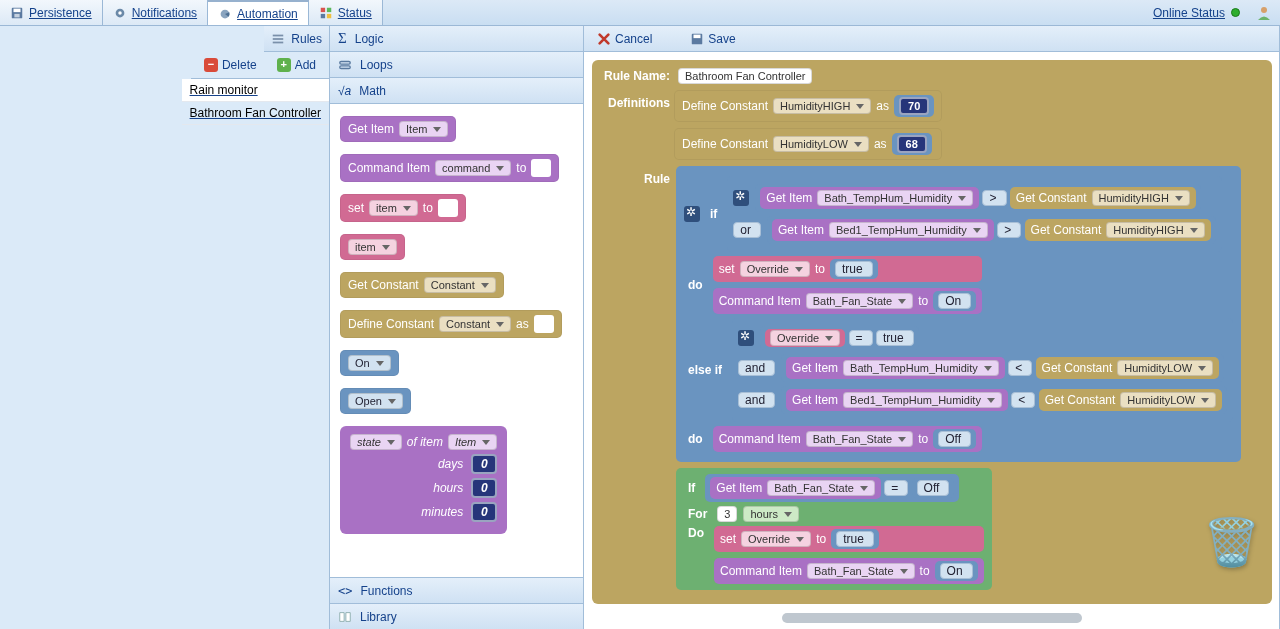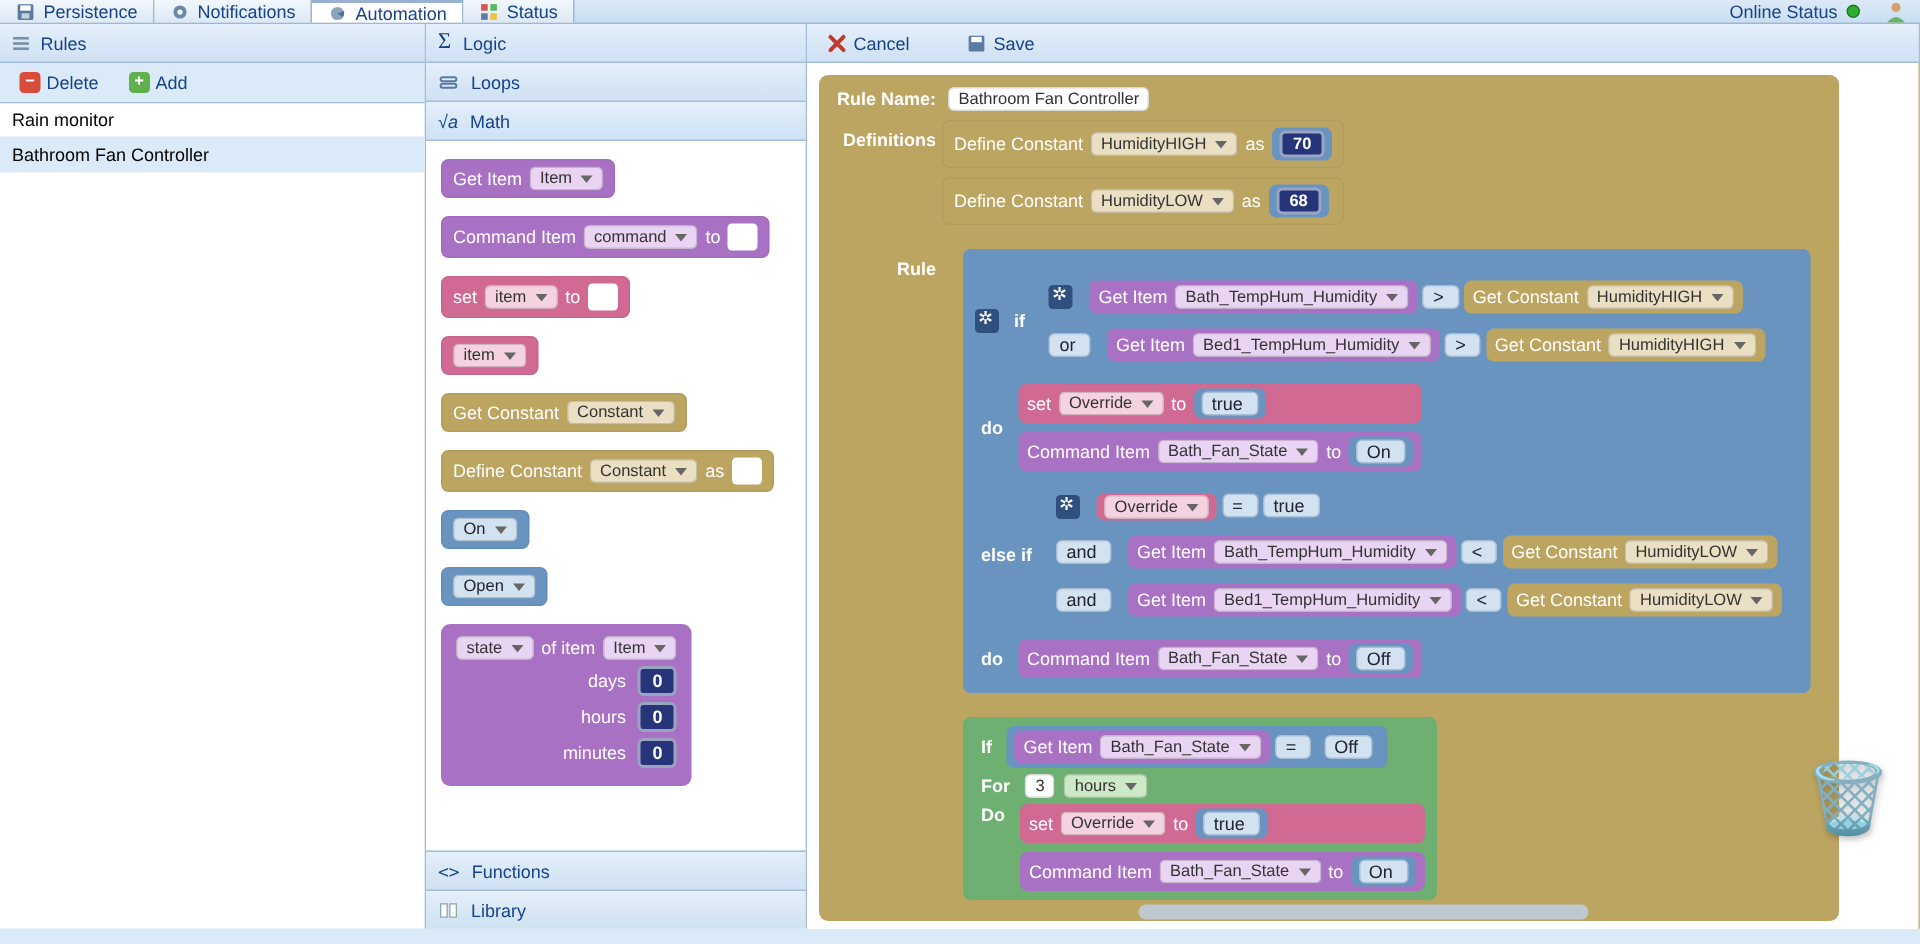--- a/index.html
+++ b/index.html
@@ -1,53 +1,53 @@
 <!DOCTYPE html>
 <html><head>
 <meta charset="utf-8">
 <style>
   * { box-sizing: border-box; margin:0; padding:0; }
   html, body { width:1280px; height:629px; font-family: Tahoma, Arial, sans-serif; font-size:12px; background:#dbeaf8; overflow:hidden; color:#15428b;}
   .toolbar {
-    height:16px; background:linear-gradient(#dce9f6,#c9def2);
-    border-bottom:1px solid #9bb8d6; display:flex; align-items:stretch;
+    height:26px; background:linear-gradient(#dce9f6,#c9def2);
+    border-bottom:1px solid #9bb8d6; display:flex; align-items:stretch;text-decoration:underline;
   }
   .tab {
     display:flex; align-items:center; gap:5px; padding:0 10px;
     border-right:1px solid #9bb8d6; background:linear-gradient(#f2f7fc,#dce9f6);
     cursor:pointer;
   }
   .tab.active { background:#fff; border-top:2px solid #97b1ce; }
   .spacer { flex:1; }
   .status { display:flex; align-items:center; gap:6px; padding:0 8px; }
   .dot { width:9px; height:9px; border-radius:50%; background:#2eae2e; border:1px solid #1a7a1a;}
   .user-icon { width:16px; height:16px; }
 
   .main { display:flex; height:calc(629px - 26px); }
 
   .col { border-right:1px solid #a1bdd9; display:flex; flex-direction:column; background:#dbeaf8; }
-  .col-left { width:284px; }
+  .col-left { width:330px;align-items:flex-end; }
   .col-mid  { width:254px; }
   .col-right{ flex:1; }
 
   .panel-h {
     height:26px; background:linear-gradient(#e4effa,#cfe1f3);
     border-bottom:1px solid #a1bdd9; display:flex; align-items:center;
     padding:0 7px; gap:6px; color:#15428b;
   }
   .btnrow { padding:3px 6px; display:flex; gap:6px; border-bottom:1px solid #a1bdd9; background:#dbeaf8;}
   .btn {
     display:inline-flex; align-items:center; gap:4px;
     padding:2px 6px; border:1px solid transparent; border-radius:3px;
     cursor:pointer;
   }
   .mini-icon { width:14px; height:14px; border-radius:3px; display:inline-block; }
   .mini-red  { background:#d94b3a; color:#fff; font-weight:bold; text-align:center; line-height:13px; font-size:11px;}
   .mini-green{ background:#5fb14d; color:#fff; font-weight:bold; text-align:center; line-height:13px; font-size:11px;}
-  .rules-list { flex:0 0 auto; background:#fff; }
+  .rules-list { flex:0 0 auto; background:#fff;text-decoration:underline; }
   .rule-item { padding:4px 8px; border-bottom:1px solid #e4e8ee; cursor:pointer; color:#000;}
   .rule-item.sel { background:#dbeaf8; }
   .left-fill { flex:1; background:#fff; }
   .left-bottom .row { height:26px; border-top:1px solid #a1bdd9; display:flex; align-items:center; gap:7px; padding:0 8px; background:linear-gradient(#e4effa,#cfe1f3); cursor:pointer;}
 
   .mid-list .row {
     height:26px; border-bottom:1px solid #a1bdd9; display:flex; align-items:center;
     gap:8px; padding:0 8px; background:linear-gradient(#e4effa,#cfe1f3); cursor:pointer;
   }
   .palette { flex:1; overflow:auto; padding:6px 4px; background:#fff; }
@@ -64,38 +64,38 @@
     border-radius:4px; padding:1px 6px; display:inline-flex; align-items:center; gap:3px;
     font-size:11px;
   }
   .chip.dark { background:#eadfc2; }
   .chip.purple { background:#e9d4f3; }
   .chip.pink { background:#f5d2e0; }
   .chip.blue { background:#d2e2f0; color:#223; }
   .chip.num { background:#26357a; color:#fff; border:2px solid #9aa4c0; font-weight:bold; padding:1px 7px;}
   .chip .dd { width:0;height:0;border-left:4px solid transparent;border-right:4px solid transparent;border-top:5px solid #666; margin-left:3px;}
   .slot-puzzle { width:20px; height:18px; background:#fff; border-radius:3px; position:relative;}
-  .state-card { background:#a971c4; padding:8px 10px 8px 10px; border-radius:6px; color:#fff; display:inline-block; margin:6px;}
+  .state-card { background:#a971c4; padding:8px 10px 8px 10px; border-radius:6px; color:#fff; display:inline-block; margin:6px;font-style:italic;}
   .state-row { display:flex; align-items:center; justify-content:flex-end; gap:8px; margin:4px 0;}
   .state-row .num { background:#26357a; border:2px solid #9aa4c0; color:#fff; border-radius:4px; width:26px; text-align:center; padding:1px 0; font-weight:bold;}
 
   
   .right-toolbar { height:26px; border-bottom:1px solid #a1bdd9; display:flex; align-items:center; padding:0 6px; gap:24px; background:linear-gradient(#e4effa,#cfe1f3);text-align:center;}
   .right-body { flex:1; background:#fff; position:relative; overflow:auto; padding:8px 0 40px 8px;}
   .trash { position:absolute; right:18px; bottom:60px; font-size:46px; filter: drop-shadow(1px 2px 2px rgba(0,0,0,.25));}
   .hscroll { position:absolute; bottom:6px; left:50%; transform:translateX(-50%); width:300px; height:10px; background:#bfc7cf; border-radius:6px;}
 
   
   .ruleblock {
     background:#bca561; color:#fff; border-radius:6px;
     display:inline-block; padding:8px 12px 14px 12px; min-width:680px;
   }
   .ruleblock .toprow { display:flex; align-items:center; gap:8px; margin-bottom:6px; }
   .rlabel { font-weight:bold; text-align:right; width:66px; display:inline-block; vertical-align:top; padding-top:6px;}
-  .ruleline { display:flex; align-items:flex-start; gap:18px; margin-top:16px;}
+  .ruleline { display:flex; align-items:flex-start; gap:6px; margin-top:6px;}
   .steel-wrap { background:#6a94c0; border-radius:5px; padding:6px 8px; display:inline-block; }
   .steel-wrap .srow { display:flex; align-items:center; gap:6px; margin:4px 0; flex-wrap:nowrap;}
   .kw { color:#fff; font-weight:bold; padding:0 4px; }
   .gear { width:16px; height:16px; background:#2f4f7c; border-radius:3px; display:inline-block; position:relative;}
   .gear::after{content:"✲"; color:#fff; position:absolute; left:2px; top:-1px; font-size:12px;}
   .opchip { background:#d2e2f0; border:1px solid #a8bfd6; border-radius:4px; padding:0 6px; display:inline-flex; align-items:center; gap:3px; color:#223;}
   .getconst { background:#bca561; border-radius:5px; padding:3px 6px; display:inline-flex; align-items:center; gap:5px; color:#fff;}
   .getitem  { background:#a971c4; border-radius:5px; padding:3px 6px; display:inline-flex; align-items:center; gap:5px; color:#fff;}
   .setpink  { background:#d16a93; border-radius:5px; padding:3px 6px; display:inline-flex; align-items:center; gap:5px; color:#fff;}
   .cmdpurp  { background:#a971c4; border-radius:5px; padding:3px 6px; display:inline-flex; align-items:center; gap:5px; color:#fff;}

